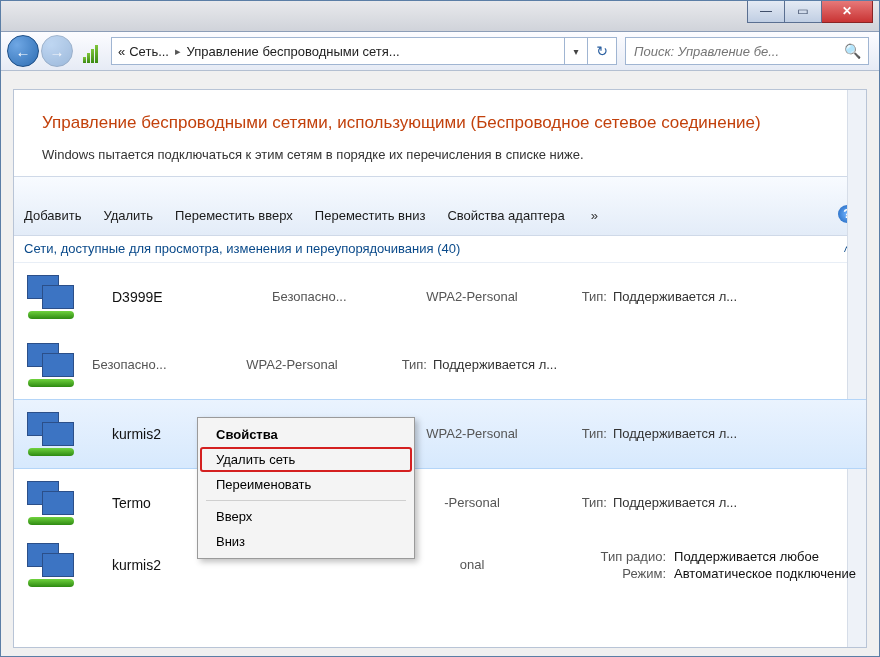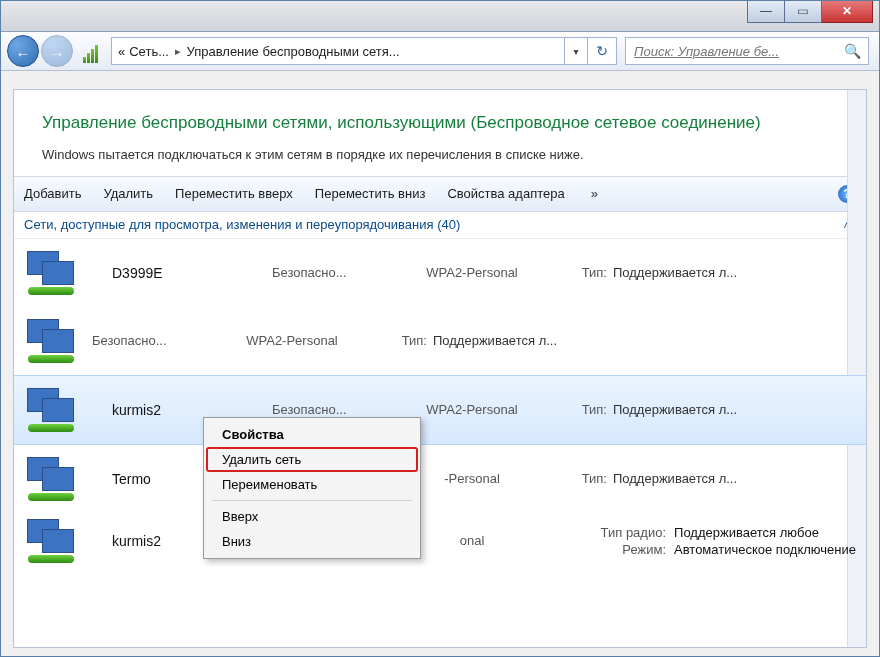--- a/index.html
+++ b/index.html
@@ -14,29 +14,29 @@
   .navbar{height:38px;background:linear-gradient(#fcfcff,#e6ebf5);border-bottom:1px solid #b3bfd1;display:flex;align-items:center;padding-left:6px;}
   .navbtn{width:30px;height:30px;border-radius:50%;background:radial-gradient(circle at 30% 30%,#6fa7e4,#2d6db3);border:1px solid #1d4e86;display:flex;align-items:center;justify-content:center;color:#fff;font-size:15px;margin-right:2px;}
   .navbtn.fwd{opacity:.4;}
   .bc-icon{width:24px;height:24px;margin:0 4px 0 8px;display:flex;align-items:flex-end;}
   .bar{width:3px;margin-right:1px;background:linear-gradient(#7ec43a,#3b8a11);}
   .breadcrumb{flex:1;height:26px;border:1px solid #a0b5d2;background:#fff;display:flex;align-items:center;padding:0 6px;font-size:13px;color:#222;}
   .bc-sep{margin:0 6px;color:#555;font-size:11px;}
   .dd{width:22px;height:26px;border:1px solid #a0b5d2;border-left:none;background:#fff;display:flex;align-items:center;justify-content:center;color:#444;font-size:10px;}
   .refresh{width:28px;height:26px;border:1px solid #a0b5d2;border-left:none;background:#fff;display:flex;align-items:center;justify-content:center;color:#2a5fa0;font-size:14px;margin-right:8px;}
   .search{width:230px;height:26px;border:1px solid #a0b5d2;background:#fff;display:flex;align-items:center;padding:0 6px;margin-right:10px;}
-  .search input{border:0;outline:0;flex:1;font-size:13px;font-style:italic;color:#777;font-family:inherit;text-decoration:underline;}
+  .search input{border:0;outline:0;flex:1;font-size:13px;font-style:italic;color:#777;font-family:inherit;}
   .mag{color:#3b6fb0;font-size:14px;}
   
   .content{position:absolute;left:12px;right:12px;top:88px;bottom:8px;background:#fff;border:1px solid #b8c4d6;box-sizing:border-box;}
   .header-area{padding:22px 28px 14px 28px;}
-  .page-title{color:#15803d;font-size:17px;line-height:1.35;}
+  .page-title{color:#c2410c;font-size:17px;line-height:1.35;}
   .subtitle{font-size:13px;color:#333;margin-top:12px;}
   
-  .toolbar{height:34px;background:linear-gradient(#f8fbff,#e3ecf8);border-top:1px solid #cfd9e8;border-bottom:1px solid #cfd9e8;display:flex;align-items:center;padding:0 10px;font-size:13px;}
+  .toolbar{height:34px;background:linear-gradient(#f8fbff,#e3ecf8);border-top:1px solid #cfd9e8;border-bottom:1px solid #cfd9e8;display:flex;align-items:flex-end;padding:12px 10px;font-size:13px;}
   .tb-item{margin-right:22px;color:#1a1a1a;cursor:default;}
   .tb-more{margin-left:4px;color:#333;font-size:13px;}
   .help{margin-left:auto;width:18px;height:18px;border-radius:50%;background:radial-gradient(#6fb2ff,#1a60b8);color:#fff;font-size:12px;font-weight:bold;display:flex;align-items:center;justify-content:center;}
   
   .group-hdr{height:26px;background:#fff;border-bottom:1px solid #e8eef6;display:flex;align-items:center;padding:0 10px;color:#0a4a8a;font-size:13px;}
   .collapse{margin-left:auto;color:#0a4a8a;font-size:11px;padding-right:6px;}
   
   .list{overflow:hidden;}
   .row{height:68px;display:flex;align-items:center;padding:0 10px;position:relative;}
   .row.selected{background:linear-gradient(#eaf3fe,#d7e9fd);border-top:1px solid #b4d5f8;border-bottom:1px solid #b4d5f8;}
@@ -44,21 +44,21 @@
   .mon{position:absolute;width:30px;height:22px;background:#3c74c3;border:1px solid #2b4f89;}
   .mon.a{left:3px;top:2px;}
   .mon.b{left:18px;top:12px;}
   .cable{position:absolute;left:4px;bottom:2px;width:46px;height:8px;border-radius:4px;background:linear-gradient(#6fd23e,#2e8a12);}
   .col-name{width:160px;font-size:14px;color:#111;margin-left:20px;}
   .col-sec{width:120px;font-size:13px;color:#555;}
   .col-enc{width:160px;font-size:13px;color:#555;text-align:center;}
   .col-typelabel{width:55px;font-size:13px;color:#555;text-align:right;margin-right:6px;}
   .col-type{flex:1;font-size:13px;color:#333;white-space:nowrap;overflow:hidden;text-overflow:ellipsis;}
   
-  .ctx{position:absolute;left:202px;top:416px;width:212px;background:#f4f4f4;border:1px solid #9a9a9a;box-shadow:3px 3px 6px rgba(0,0,0,.25);padding:4px 2px;font-size:13px;}
+  .ctx{position:absolute;left:196px;top:416px;width:212px;background:#f4f4f4;border:1px solid #9a9a9a;box-shadow:3px 3px 6px rgba(0,0,0,.25);padding:4px 2px;font-size:13px;}
   .ctx-item{padding:5px 16px;color:#000;}
   .ctx-item.bold{font-weight:bold;}
   .ctx-item.hl{border:2px solid #d42020;border-radius:3px;padding:3px 14px;}
   .ctx-sep{height:1px;background:#cfcfcf;margin:3px 6px;}
   
   .row.inforow{height:56px;}
   .info-right{margin-left:auto;display:grid;grid-template-columns:auto auto;column-gap:8px;row-gap:2px;font-size:13px;}
   .info-right .lbl{color:#555;text-align:right;}
   .info-right .val{color:#111;}
   .scrollbar-stub{position:absolute;right:0;top:0;bottom:0;width:18px;background:#eef2f8;border-left:1px solid #d6dde8;}

